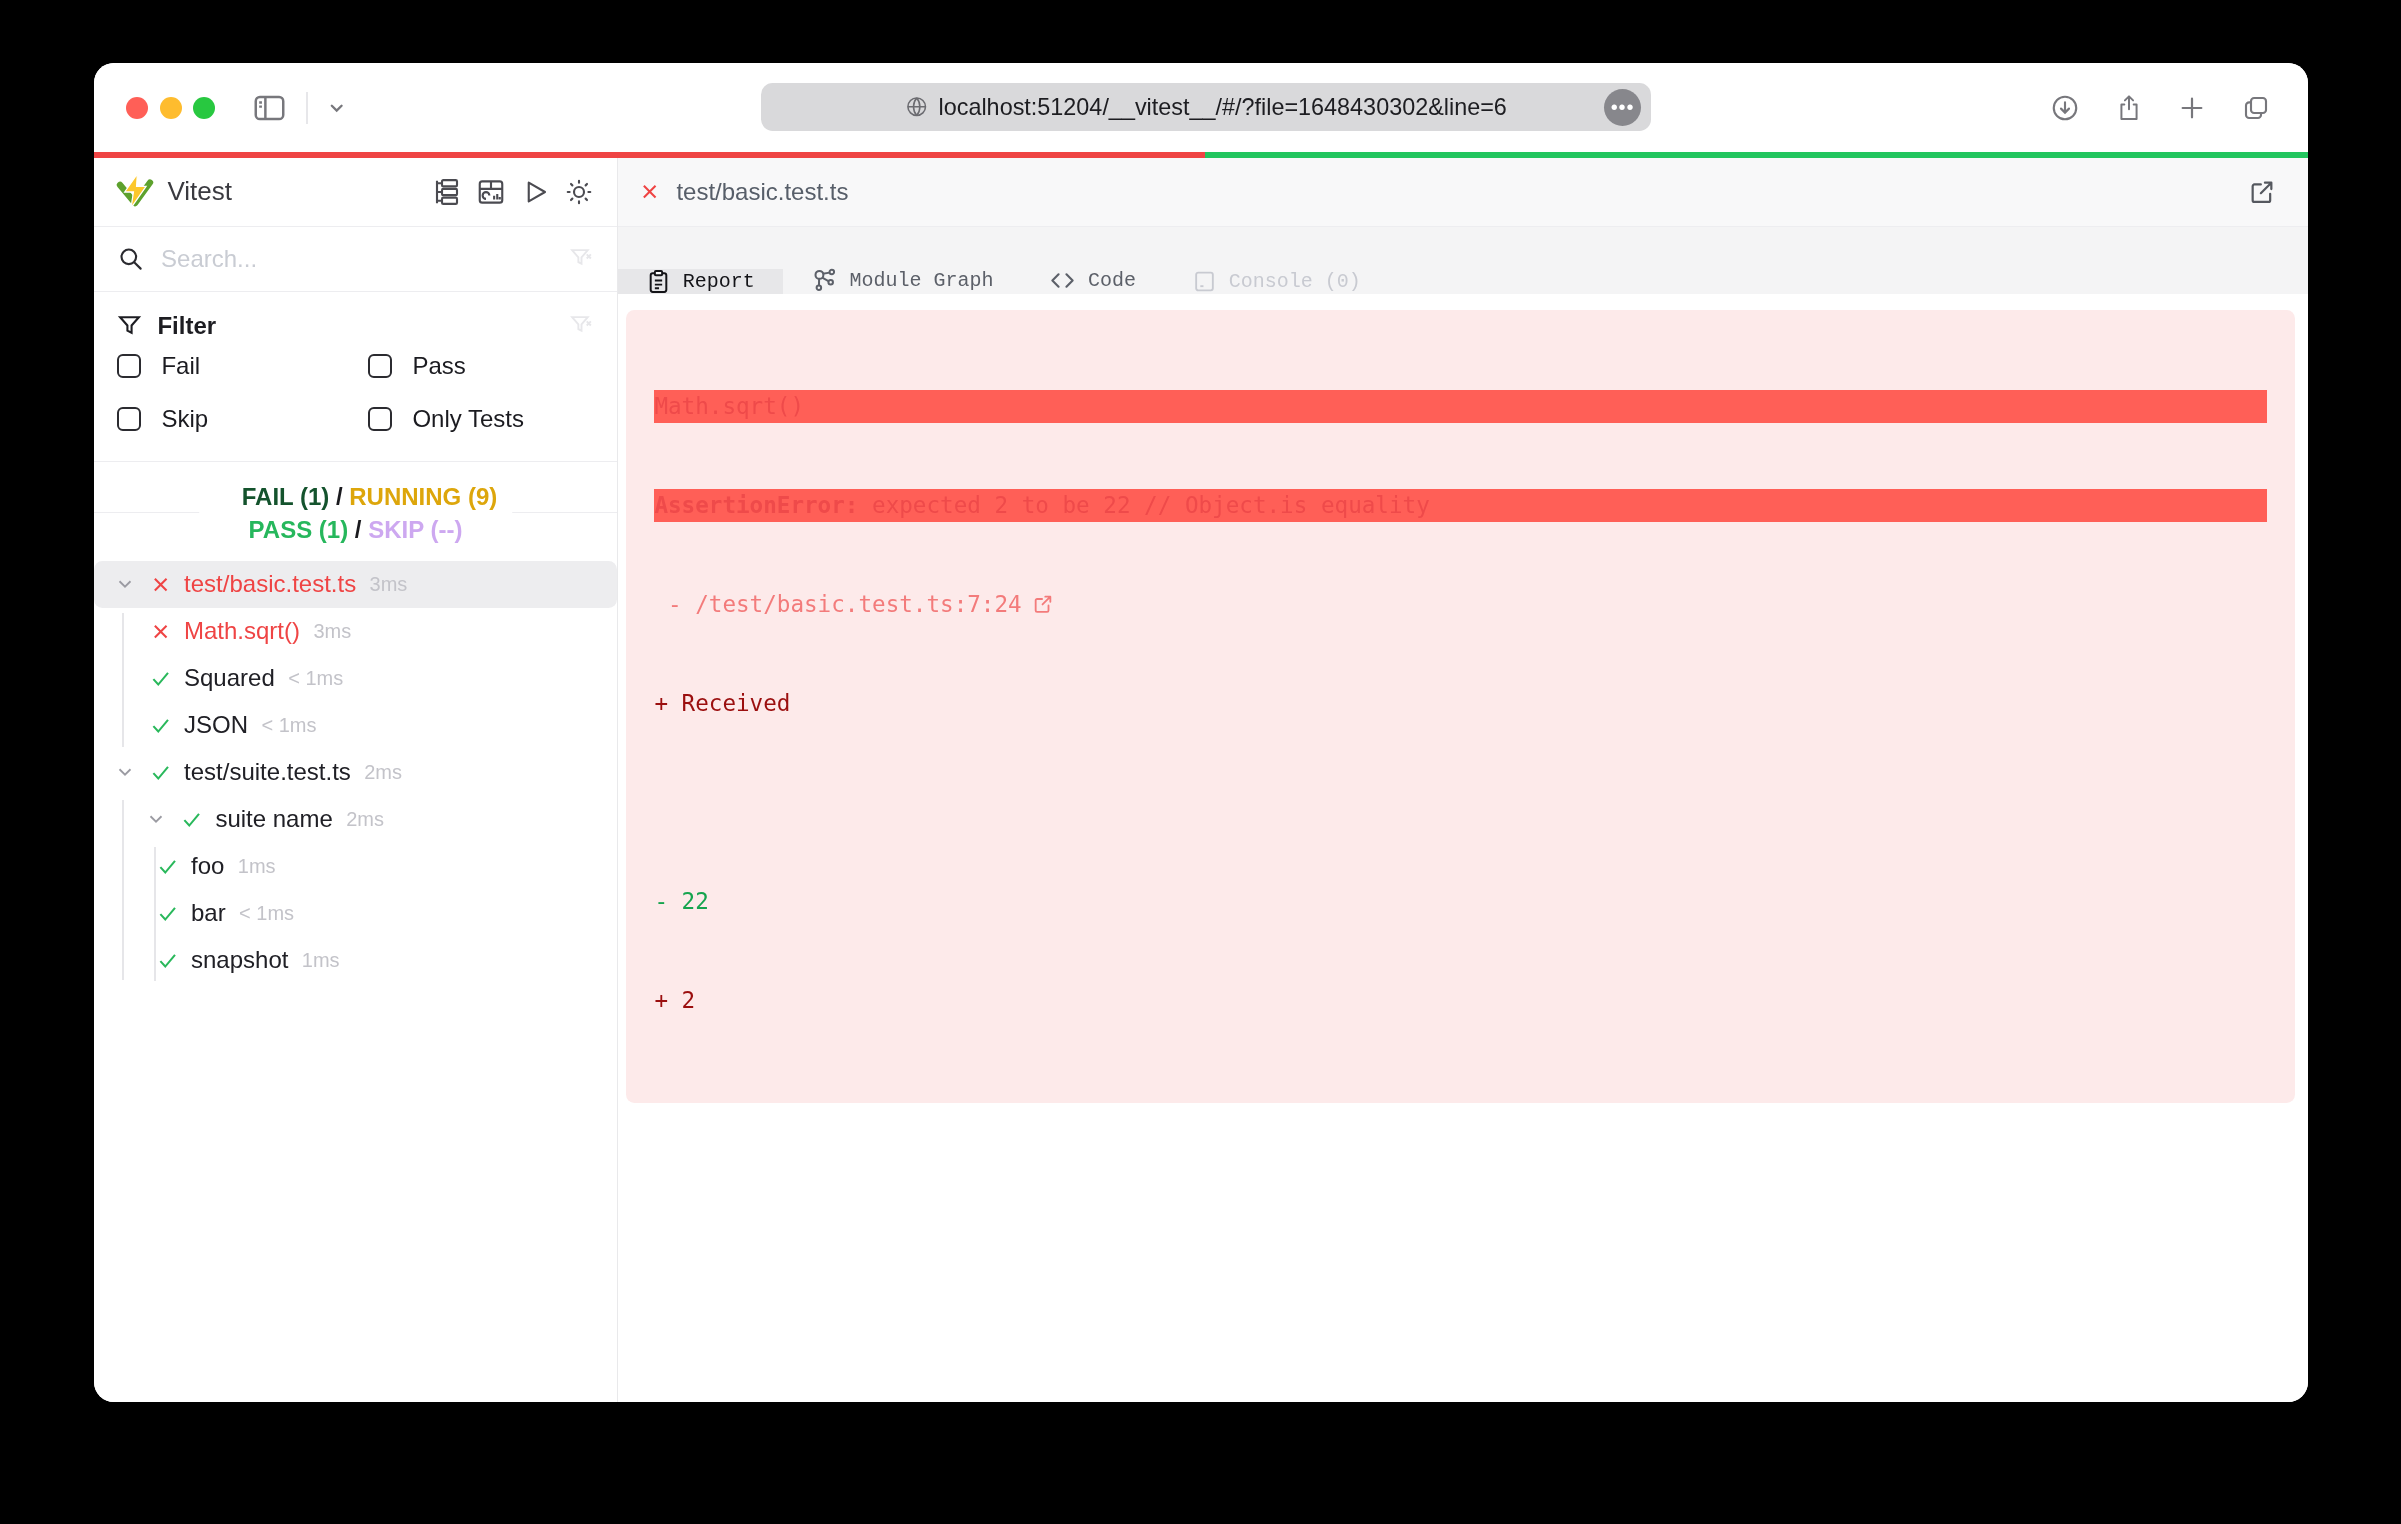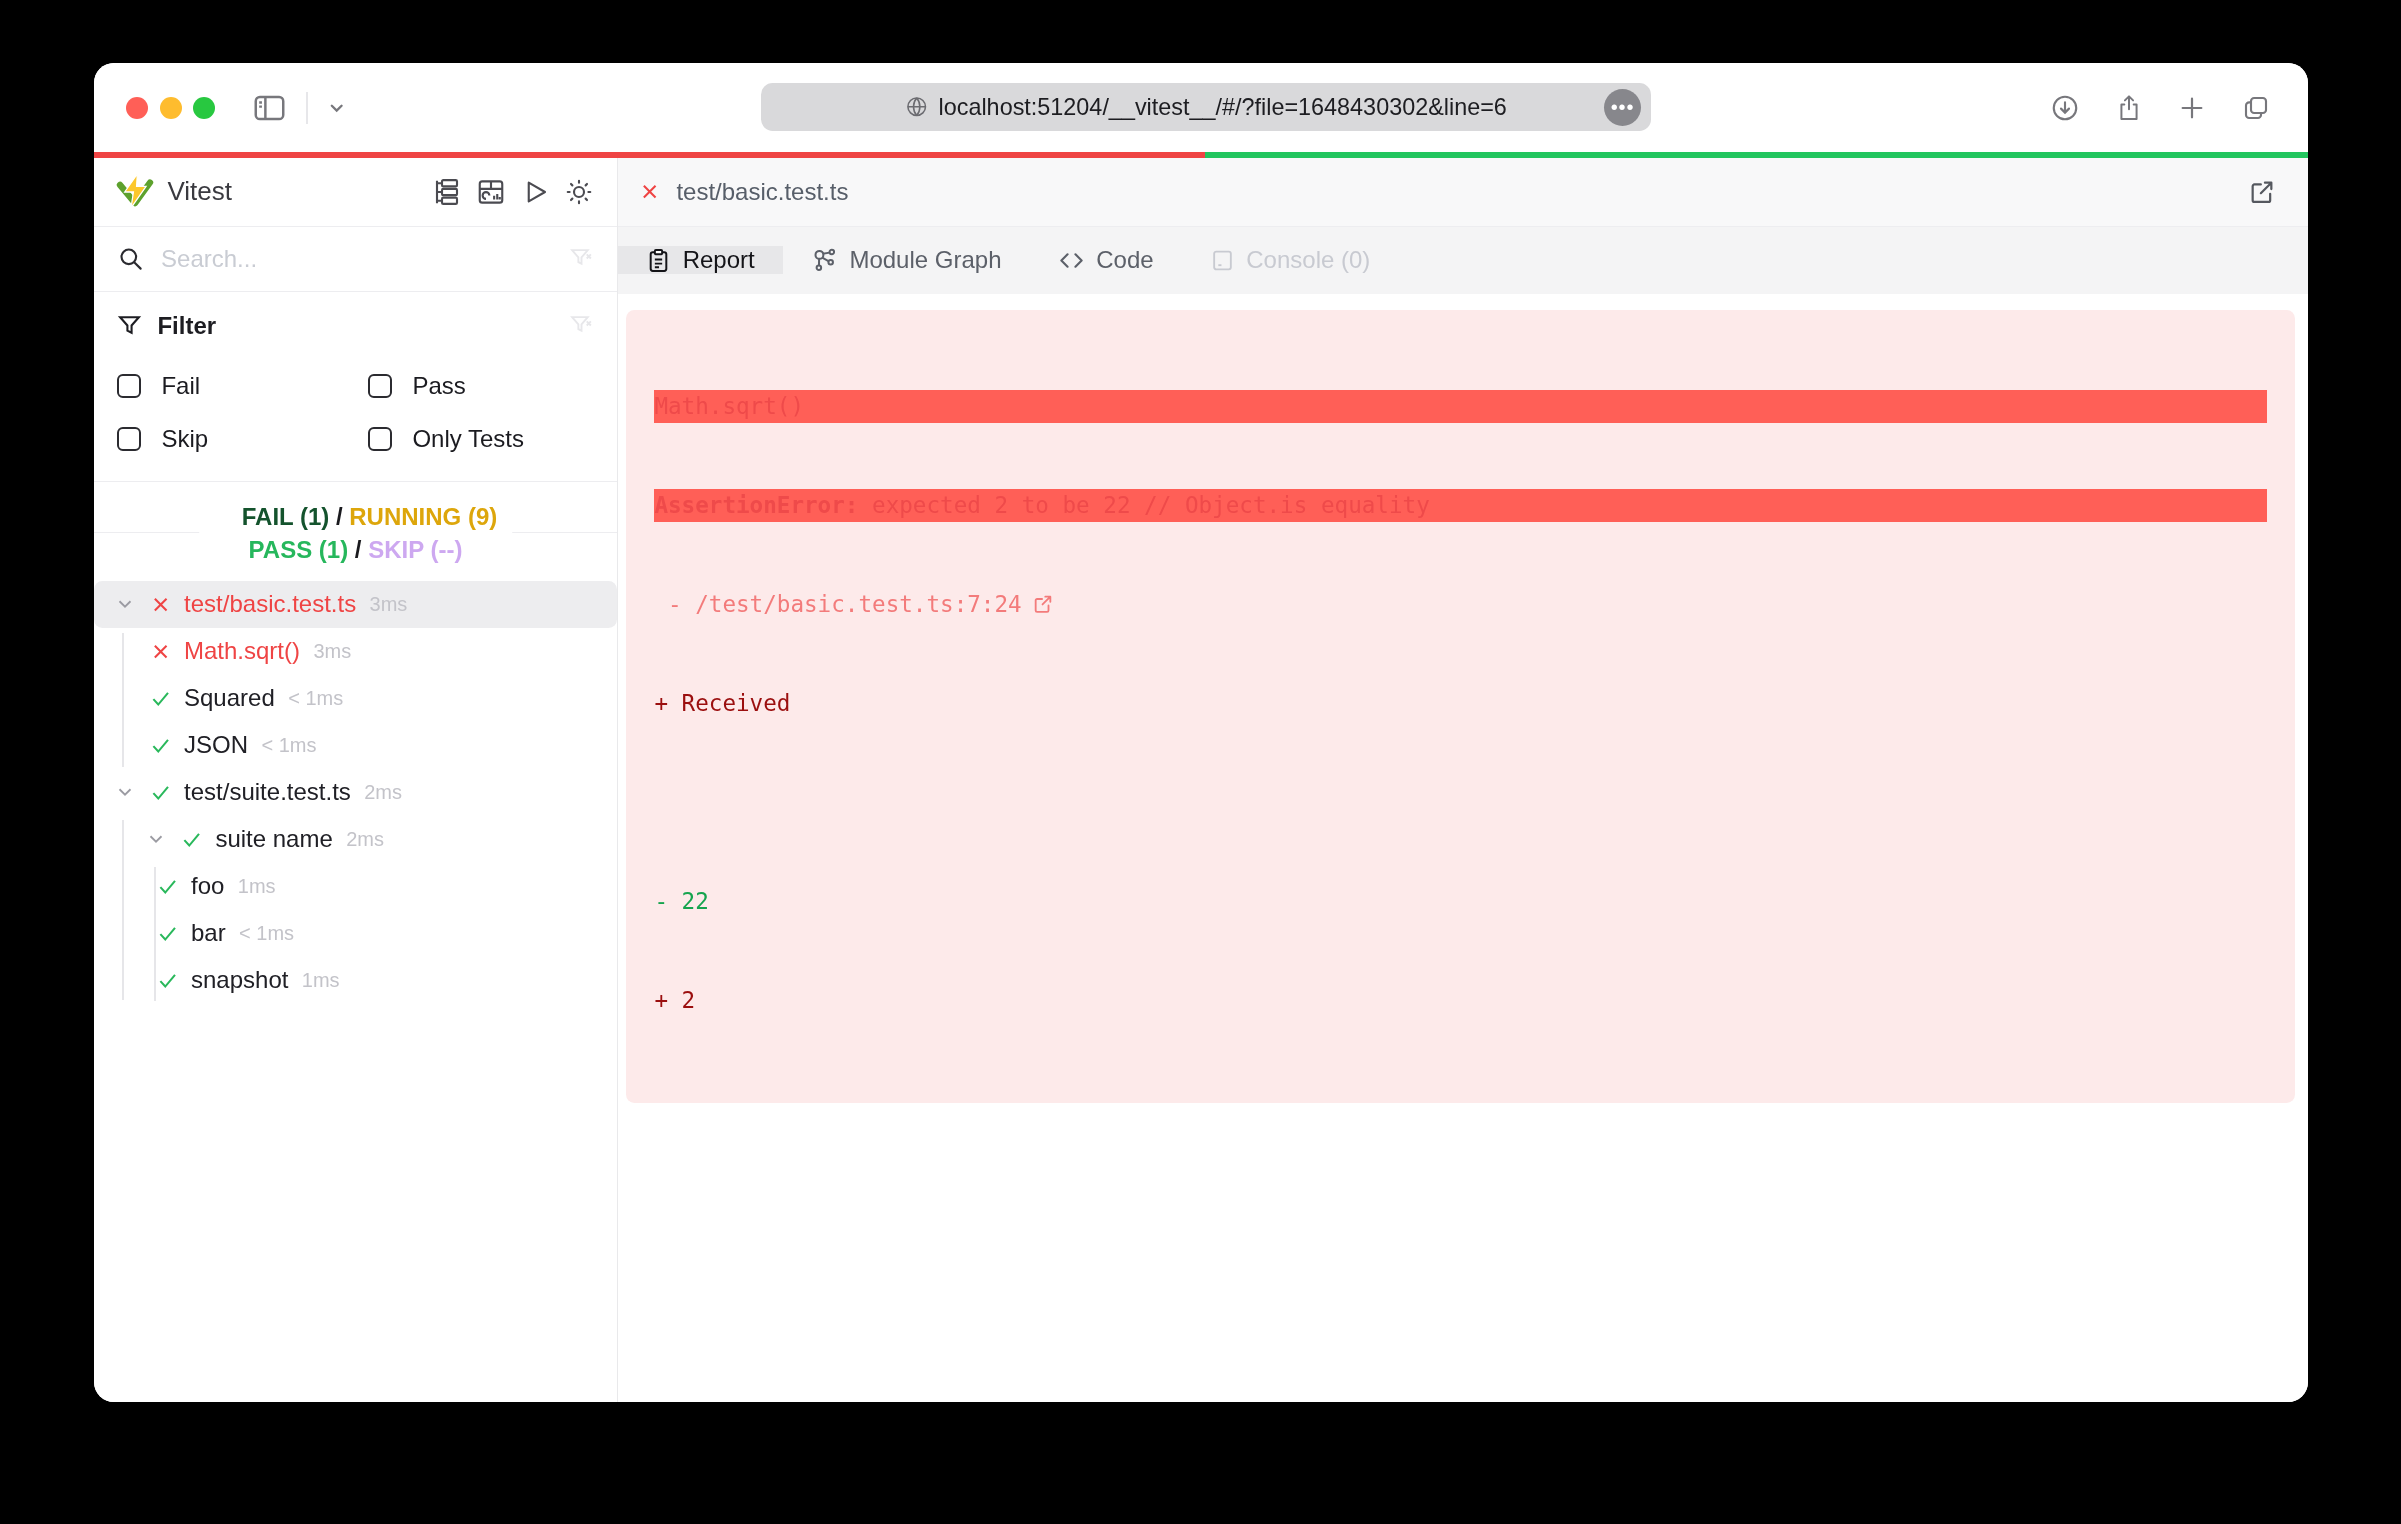--- a/index.html
+++ b/index.html
@@ -50,21 +50,21 @@
   .search-row svg { flex:none; }
   .search-input { flex:1; border:none; outline:none; font-size:24px; color:#333;
     font-family:"Liberation Sans",sans-serif; background:transparent; }
   .search-input::placeholder { color:#c9ccd3; }
   .faint-icon { color:#e7e7ea; display:flex; }
 
   
   .filter-section { flex:none; border-bottom:1.7px solid #ededf0; padding:20px 23.4px 28px; }
   .filter-title-row { display:flex; align-items:center; gap:15px; color:#1d1d22; }
   .filter-title { font-size:24px; font-weight:700; }
-  .filter-grid { margin-top:32px; display:grid; grid-template-columns:251px 1fr; row-gap:25px; }
+  .filter-grid { margin-top:12px; display:grid; grid-template-columns:251px 1fr; row-gap:25px; }
   .check-item { display:flex; align-items:center; gap:20px; font-size:24px; color:#1b1b20; }
   .checkbox { width:24px; height:24px; border:2.5px solid #2b2b30; border-radius:5.8px; background:#fff; flex:none; }
 
   
   .summary { position:relative; height:99px; flex:none; }
   .summary-line { position:absolute; left:0; right:0; top:50px; height:1.7px; background:#ededf0; }
   .summary-box { position:absolute; left:50%; transform:translateX(-50%); top:18.4px;
     background:#fff; padding:0 15px; text-align:center; font-weight:700; font-size:24px;
     line-height:33px; white-space:nowrap; }
   .c-fail { color:#14532d;margin-left:28px; } .c-run { color:#dda60b; } .c-pass { color:#26b75c; }
@@ -86,22 +86,22 @@
   .g3 { left:60px; top:286px; height:134px; }
 
   
   .file-header { height:69px; flex:none; background:#f8f8f9; border-bottom:1.7px solid #ededf0;
     display:flex; align-items:center; padding:0 32px 0 20px; gap:15px; }
   .file-header .st.fail { width:auto; margin:0; }
   .file-name { font-size:24px; color:#575e69; }
   .fh-external { margin-left:auto; color:#55585f; display:flex; }
 
   
-  .tab-bar { height:67px; flex:none; background:#f4f4f5; display:flex; align-items:center;
-    font-size:24px; color:#5c6069; }
+  .tab-bar { height:67px; flex:none; background:#f4f4f5; display:flex; align-items:flex-end;
+    font-size:20px; color:#5c6069;font-family:Liberation Mono, monospace; }
   .tab { display:flex; align-items:center; gap:11.7px; padding:0 28px; }
   .tab.active { background:#e7e7e9; color:#141418; }
   .tab.disabled { color:#c8cad1; }
   .tab svg { flex:none; }
 
   
   .report-area { flex:1; padding:16.7px 13.4px 0 8.4px; }
   .error-panel { background:#fdeaea; border-radius:8.4px; padding:13.4px 28px 20px;
     font-family:"DejaVu Sans Mono", monospace; font-size:22.6px; line-height:33px; white-space:pre; }
   .ln { min-height:33px; display:flex; align-items:center; }

